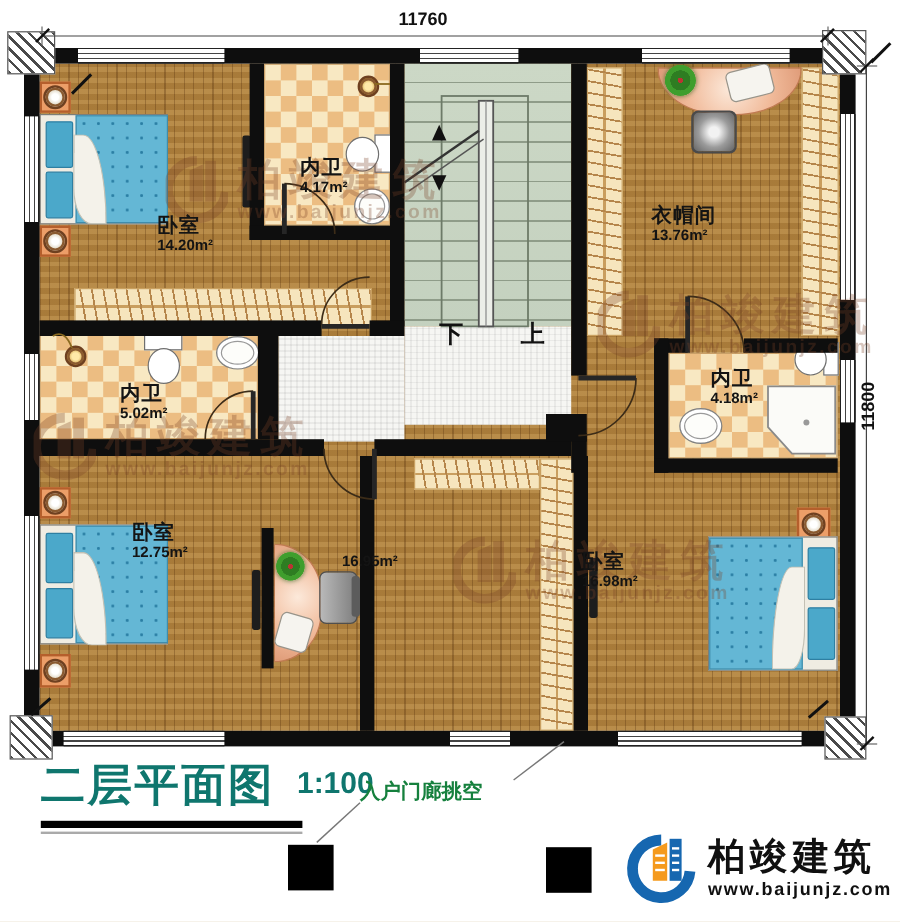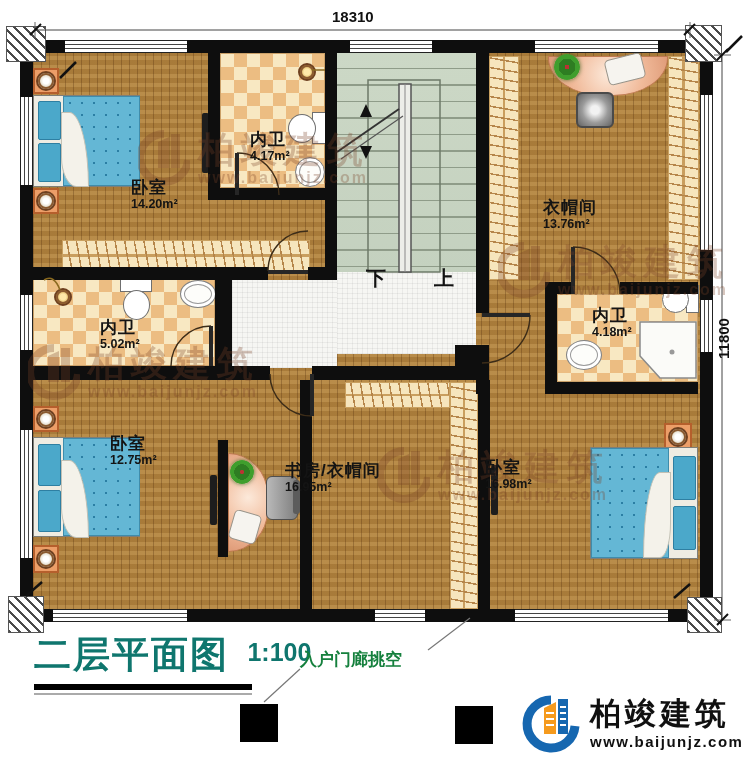--- a/index.html
+++ b/index.html
@@ -295,49 +295,48 @@
   </div>
 
   <div class="rlabel" style="left:131px;top:178px;width:110px;">
     <div class="rname">卧室</div>
     <div class="rarea">14.20m²</div>
   </div>
   <div class="rlabel" style="left:250px;top:130px;width:72px;">
     <div class="rname">内卫</div>
     <div class="rarea">4.17m²</div>
   </div>
-  <div class="rlabel" style="left:543px;top:170px;width:92px;margin-top:28px;">
+  <div class="rlabel" style="left:543px;top:170px;width:92px;">
     <div class="rname">衣帽间</div>
     <div class="rarea">13.76m²</div>
   </div>
   <div class="rlabel" style="left:100px;top:318px;width:80px;">
     <div class="rname">内卫</div>
     <div class="rarea">5.02m²</div>
   </div>
   <div class="rlabel" style="left:592px;top:306px;width:80px;">
     <div class="rname">内卫</div>
     <div class="rarea">4.18m²</div>
   </div>
   <div class="rlabel" style="left:110px;top:434px;width:110px;">
     <div class="rname">卧室</div>
     <div class="rarea">12.75m²</div>
   </div>
   <div class="rlabel" style="left:285px;top:461px;width:155px;">
-    <div class="rname">书房/衣帽间</div>
     <div class="rarea">16.95m²</div>
   </div>
   <div class="rlabel" style="left:485px;top:458px;width:110px;">
     <div class="rname">卧室</div>
     <div class="rarea">16.98m²</div>
   </div>
 
   <div class="stairdir" style="left:366px;top:265px;">下</div>
   <div class="stairdir" style="left:434px;top:265px;">上</div>
 
-  <div class="dimtext" style="left:332px;top:8px;">18310</div>
+  <div class="dimtext" style="left:332px;top:8px;">11760</div>
   <div class="dimtext" style="left:703px;top:330px;transform:rotate(-90deg);transform-origin:center;">11800</div>
 
   <div id="titleblock">
     <span id="tb-title">二层平面图</span>
     <span id="tb-scale">1:100</span>
     <div id="tb-rule1"></div>
     <div id="tb-rule2"></div>
   </div>
 
   <div id="porch-label">入户门廊挑空</div>

